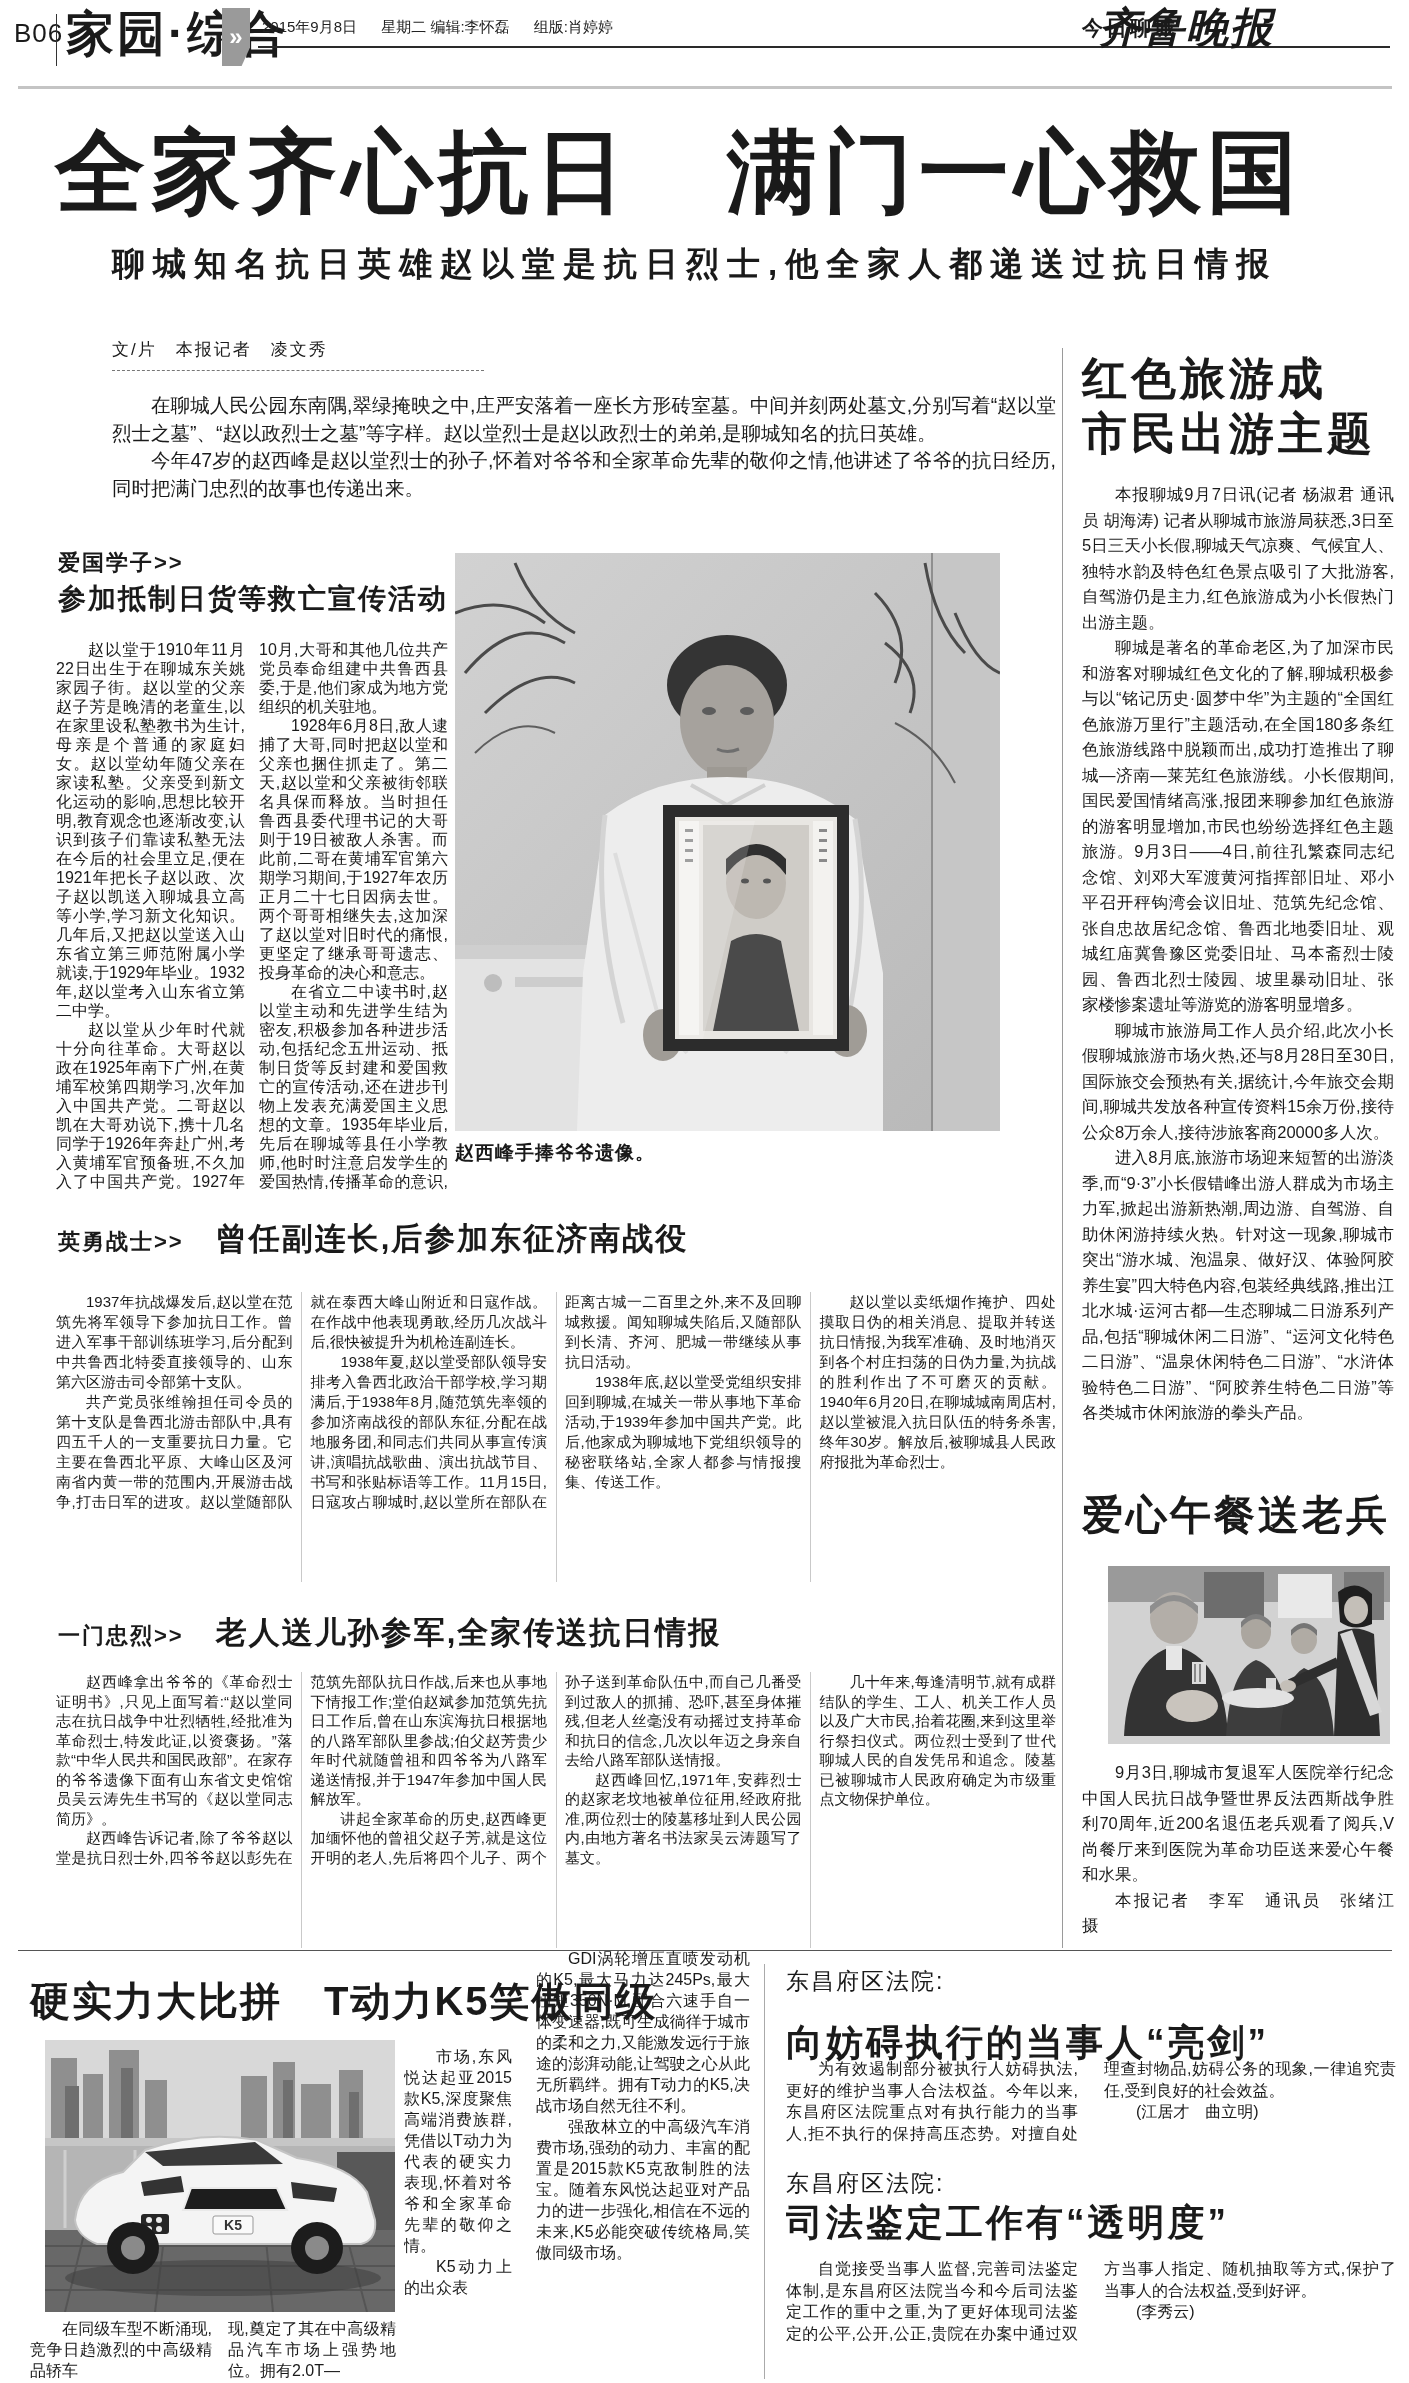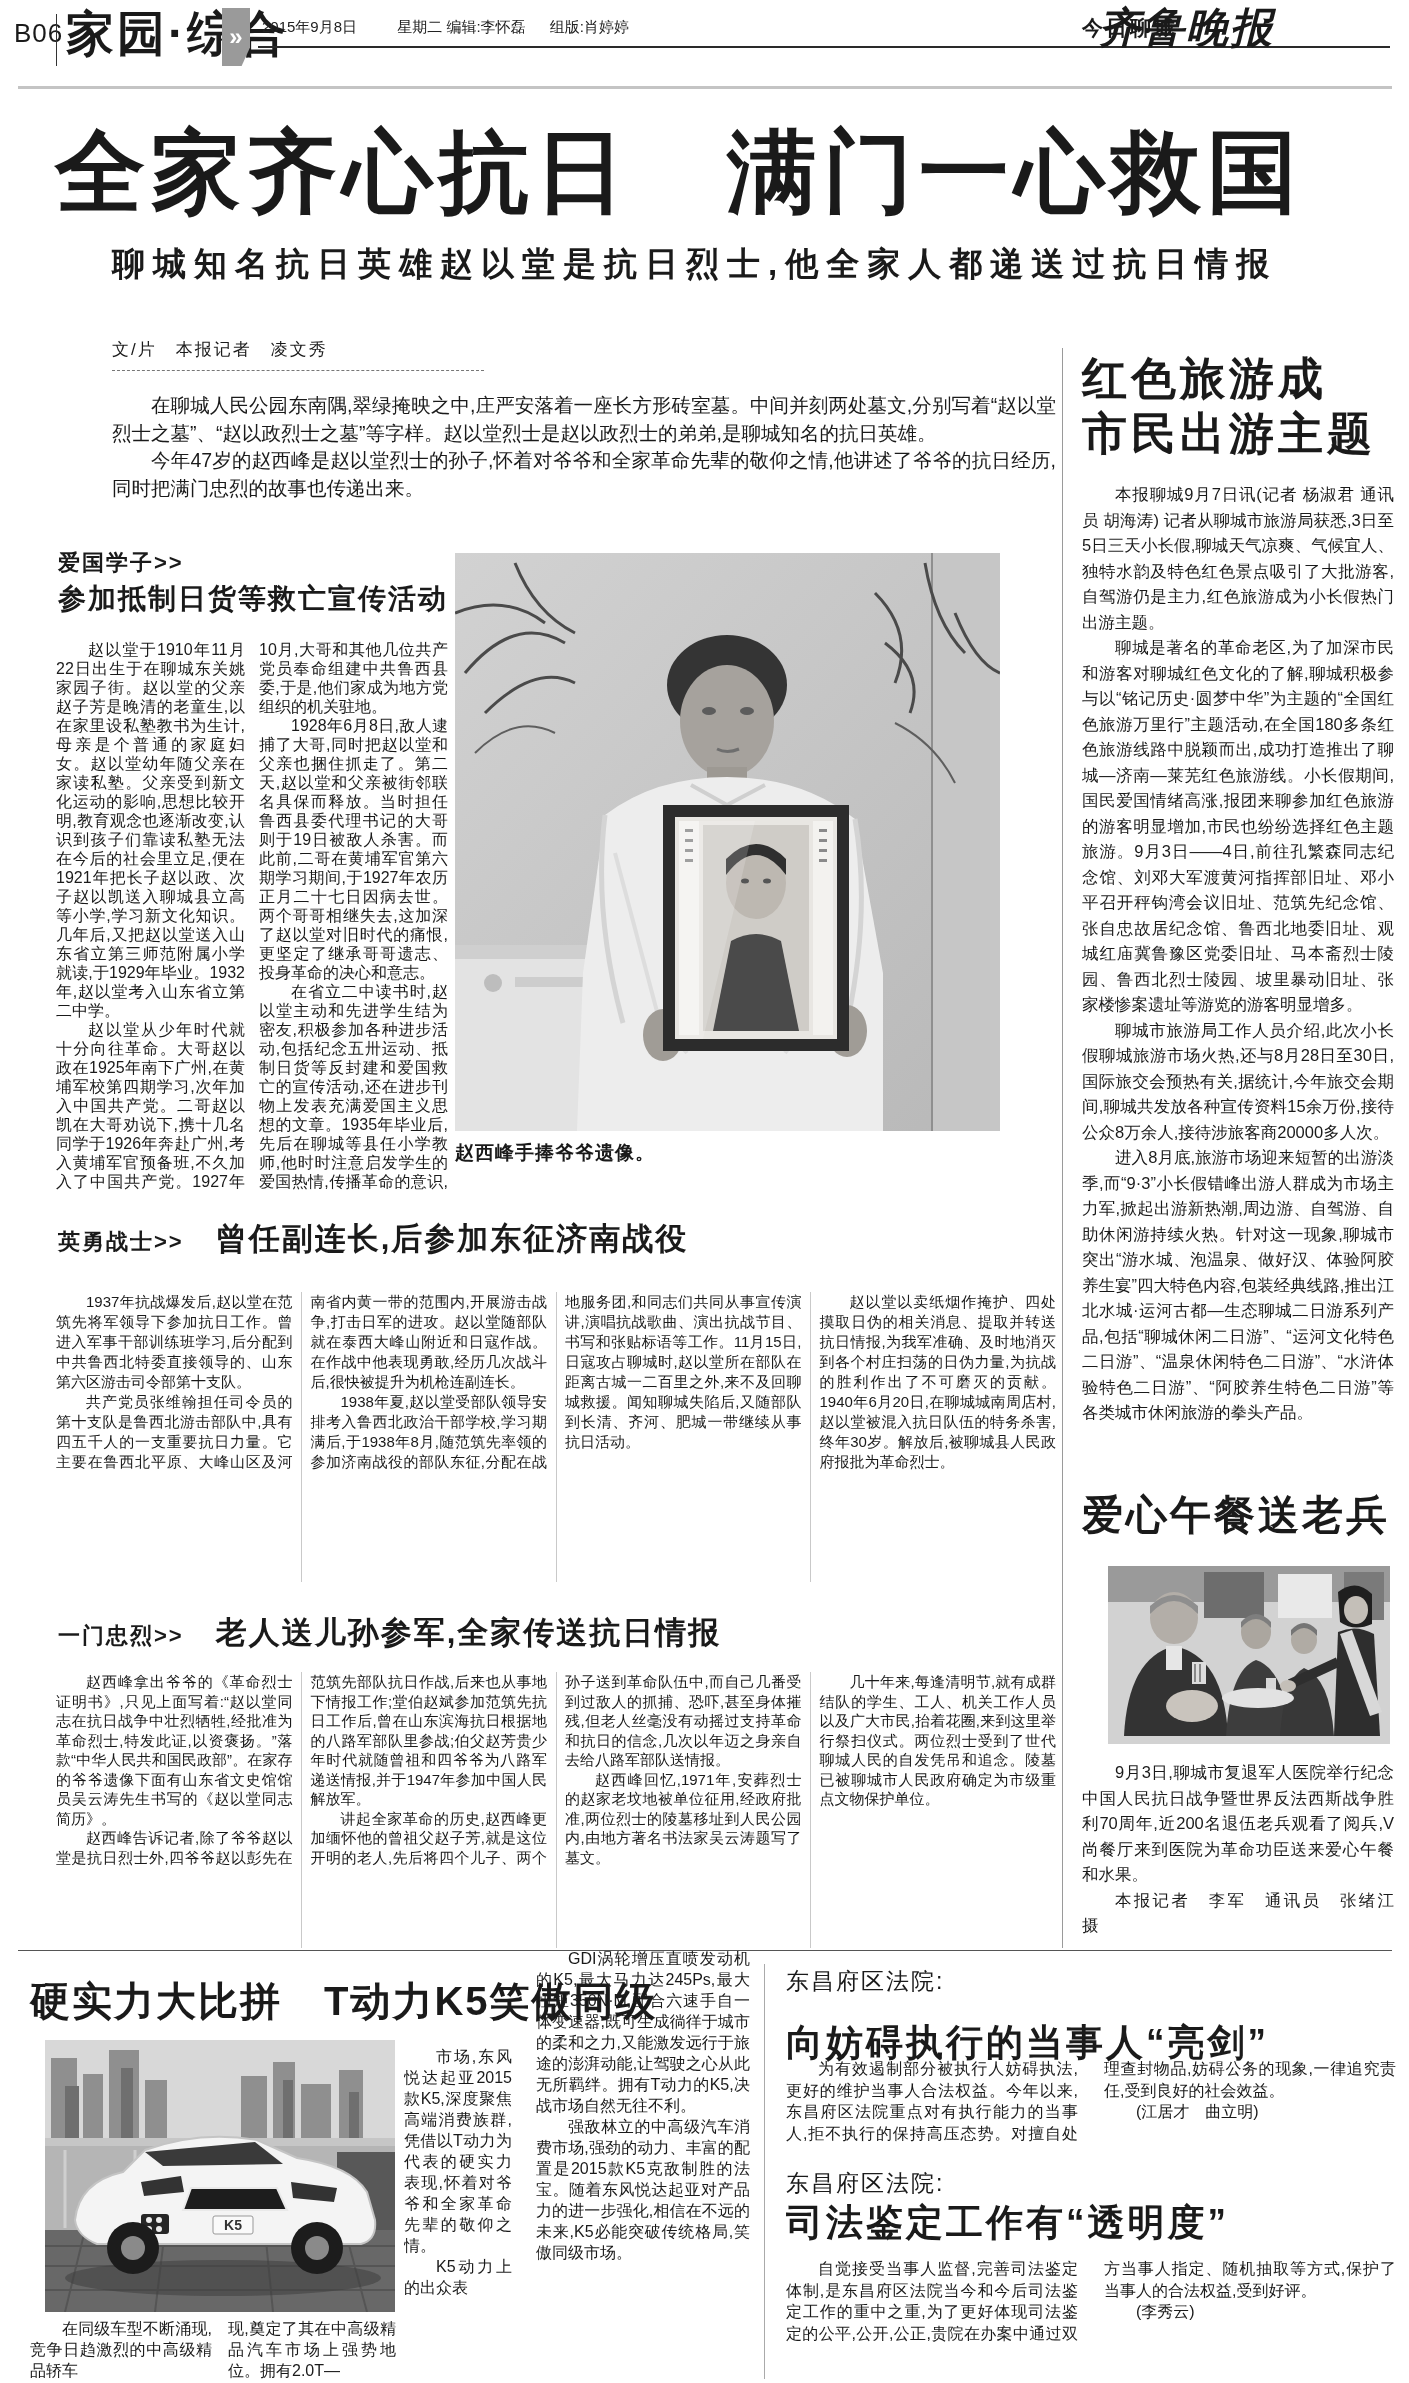--- a/index.html
+++ b/index.html
@@ -23,21 +23,21 @@
 
   <div class="abs nowrap" style="left:14px;top:18px;font-size:26px;letter-spacing:1px;">B06</div>
   <div class="abs" style="left:56px;top:14px;width:1px;height:52px;background:#333;"></div>
   <div class="abs nowrap" style="left:66px;top:2px;font-size:48px;font-weight:900;letter-spacing:3px;">家园·综合</div>
   <div class="abs" style="left:222px;top:8px;width:28px;height:58px;background:#9a9a9a;color:#ffffff;
        font-size:24px;font-weight:900;display:flex;align-items:center;justify-content:center;
        clip-path:polygon(0 0,100% 0,100% 68%,70% 100%,0 100%);">»</div>
 
   <div class="abs nowrap" style="left:262px;top:18px;font-size:15px;color:#222;">
     <span>2015年9月8日</span>
-    <span style="margin-left:36px;">星期二</span>
+    <span style="margin-left:20px;">星期二</span>
     <span style="">编辑:李怀磊</span>
     <span style="margin-left:20px;">组版:肖婷婷</span>
   </div>
   <div class="abs" style="left:258px;top:46px;width:1132px;height:2px;background:#2a2a2a;"></div>
 
   <div class="abs nowrap" style="left:1082px;top:14px;font-size:21px;font-weight:800;letter-spacing:3px;">今日聊城</div>
   <div class="abs nowrap" style="left:1098px;top:0px;font-size:42px;font-weight:700;font-style:italic;
        font-family:'DejaVu Serif','Liberation Serif',serif;letter-spacing:2px;">齐鲁晚报</div>
 
   <div class="abs rule" style="left:18px;top:86px;width:1374px;height:3px;"></div>
@@ -134,20 +134,21 @@
 
   <div class="abs" style="left:58px;top:1218px;display:flex;align-items:baseline;">
     <span class="kicker">英勇战士&gt;&gt;</span>
     <span class="sec-title nowrap" style="font-size:31px;margin-left:32px;">曾任副连长,后参加东征济南战役</span>
   </div>
   <div class="abs jbody colrule" style="left:56px;top:1292px;width:1000px;height:290px;column-count:4;column-gap:18px;
        font-size:15px;line-height:20px;overflow:hidden;">
       <p class="para">1937年抗战爆发后,赵以堂在范筑先将军领导下参加抗日工作。曾进入军事干部训练班学习,后分配到中共鲁西北特委直接领导的、山东第六区游击司令部第十支队。</p>
       <p class="para">共产党员张维翰担任司令员的第十支队是鲁西北游击部队中,具有四五千人的一支重要抗日力量。它主要在鲁西北平原、大峰山区及河南省内黄一带的范围内,开展游击战争,打击日军的进攻。赵以堂随部队就在泰西大峰山附近和日寇作战。在作战中他表现勇敢,经历几次战斗后,很快被提升为机枪连副连长。</p>
       <p class="para">1938年夏,赵以堂受部队领导安排考入鲁西北政治干部学校,学习期满后,于1938年8月,随范筑先率领的参加济南战役的部队东征,分配在战地服务团,和同志们共同从事宣传演讲,演唱抗战歌曲、演出抗战节目、书写和张贴标语等工作。11月15日,日寇攻占聊城时,赵以堂所在部队在距离古城一二百里之外,来不及回聊城救援。闻知聊城失陷后,又随部队到长清、齐河、肥城一带继续从事抗日活动。</p>
+      <p class="para">1938年底,赵以堂受党组织安排回到聊城,在城关一带从事地下革命活动,于1939年参加中国共产党。此后,他家成为聊城地下党组织领导的秘密联络站,全家人都参与情报搜集、传送工作。</p>
       <p class="para">赵以堂以卖纸烟作掩护、四处摸取日伪的相关消息、提取并转送抗日情报,为我军准确、及时地消灭到各个村庄扫荡的日伪力量,为抗战的胜利作出了不可磨灭的贡献。1940年6月20日,在聊城城南周店村,赵以堂被混入抗日队伍的特务杀害,终年30岁。解放后,被聊城县人民政府报批为革命烈士。</p>
     </div>
 
   <div class="abs" style="left:58px;top:1600px;display:flex;align-items:baseline;">
     <span class="kicker">一门忠烈&gt;&gt;</span>
     <span class="sec-title nowrap" style="font-size:31px;margin-left:32px;margin-top:12px;">老人送儿孙参军,全家传送抗日情报</span>
   </div>
   <div class="abs jbody colrule" style="left:56px;top:1672px;width:1000px;height:276px;column-count:4;column-gap:18px;
        font-size:15px;line-height:19.5px;overflow:hidden;">
       <p class="para">赵西峰拿出爷爷的《革命烈士证明书》,只见上面写着:“赵以堂同志在抗日战争中壮烈牺牲,经批准为革命烈士,特发此证,以资褒扬。”落款“中华人民共和国民政部”。在家存的爷爷遗像下面有山东省文史馆馆员吴云涛先生书写的《赵以堂同志简历》。</p>

